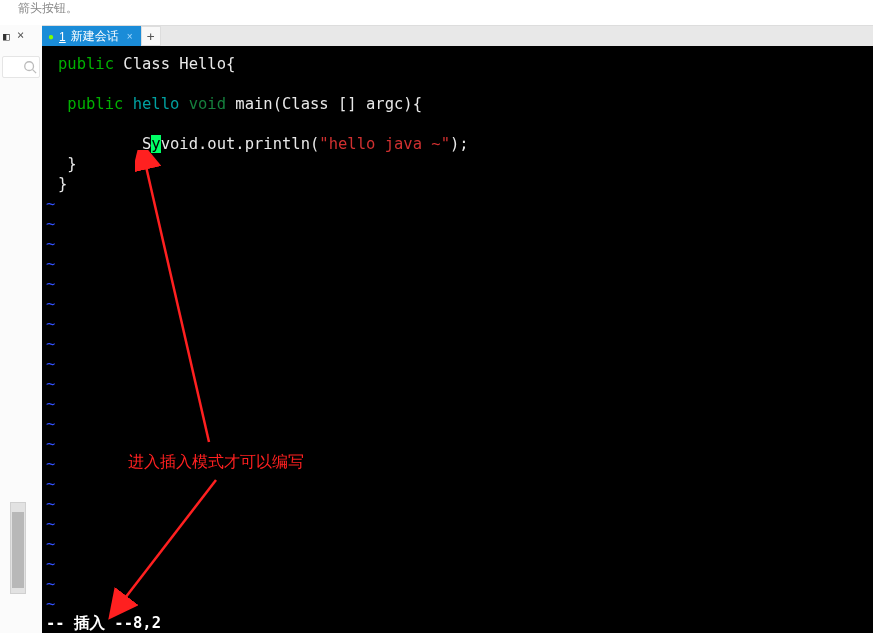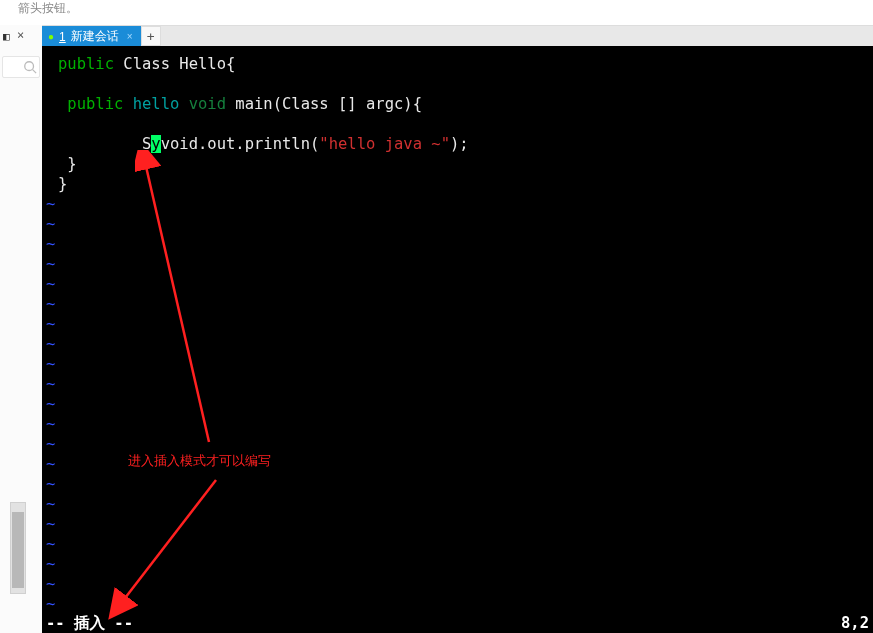--- a/index.html
+++ b/index.html
@@ -155,27 +155,26 @@
       right: 0;
       height: 20px;
       background: #000;
       color: #fff;
       display: flex;
       align-items: center;
       padding-left: 4px;
       padding-right: 4px;
       font-size: 15.5px;
       font-weight: bold;
-      justify-content: space-between;
     }
     .annotation-text {
       position: absolute;
       color: #ff2020;
       font-family: "SimSun","Songti SC",serif;
-      font-size: 13px;
+      font-size: 16px;
       left: 128px;
       top: 452px;
     }
     .arrow-svg {
       position: absolute;
       pointer-events: none;
     }
     .scrollbar-visual {
       position: absolute;
       left: 10px;

